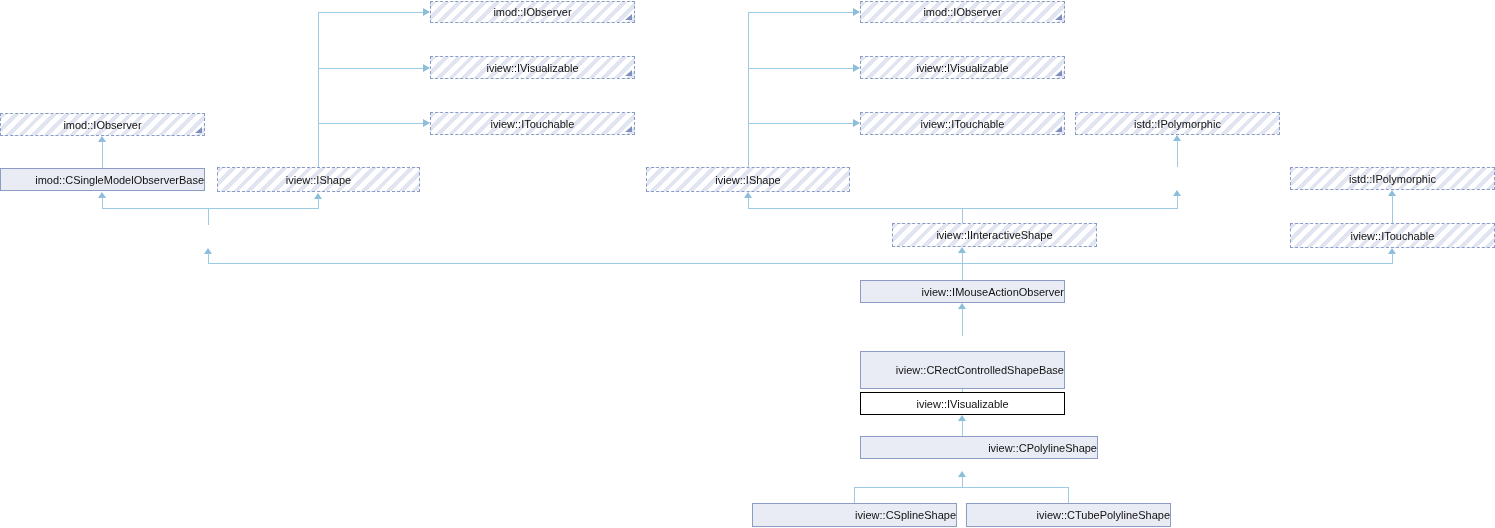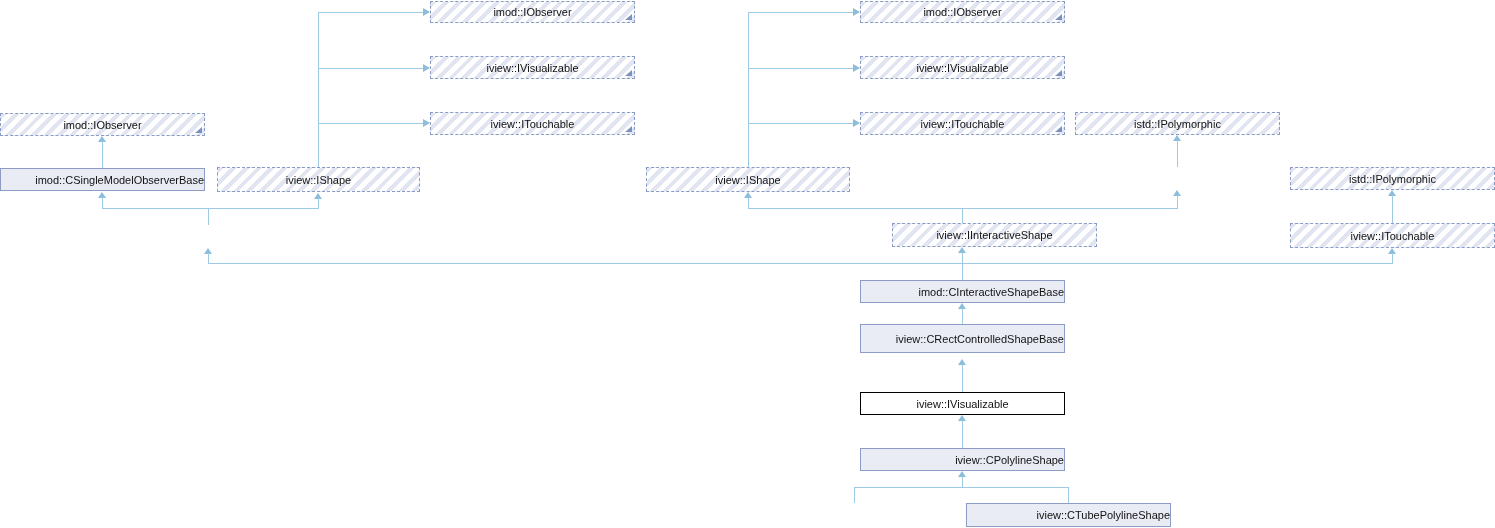--- a/index.html
+++ b/index.html
@@ -136,28 +136,31 @@
     <span>istd::IPolymorphic</span>
   </div>
   <div class="node hatched" style="left:892px;top:223px;width:205px;height:24px">
     <span>iview::IInteractiveShape</span>
   </div>
   <div class="node hatched" style="left:1290px;top:223px;width:205px;height:25px">
     <span>iview::ITouchable</span>
   </div>
 
   <div class="node solid" style="left:860px;top:280px;width:205px;height:23px">
-    <span>imod::CInteractiveShapeBase</span>
+    <span>iview::IMouseActionObserver</span>
   </div>
-  <div class="node solid" style="left:860px;top:324px;width:205px;height:29px">
+  <div class="node solid" style="left:860px;top:351px;width:205px;height:38px">
     <span>iview::CRectControlledShapeBase</span>
   </div>
   <div class="node current" style="left:860px;top:392px;width:205px;height:23px">
     <span>iview::IVisualizable</span>
   </div>
-  <div class="node solid" style="left:860px;top:448px;width:205px;height:23px">
+  <div class="node solid" style="left:860px;top:436px;width:238px;height:23px">
     <span>iview::CPolylineShape</span>
+  </div>
+  <div class="node solid" style="left:752px;top:503px;width:205px;height:24px">
+    <span>iview::CSplineShape</span>
   </div>
   <div class="node solid" style="left:966px;top:503px;width:205px;height:24px">
     <span>iview::CTubePolylineShape</span>
   </div>
 
 </div>
 
 </body></html>

